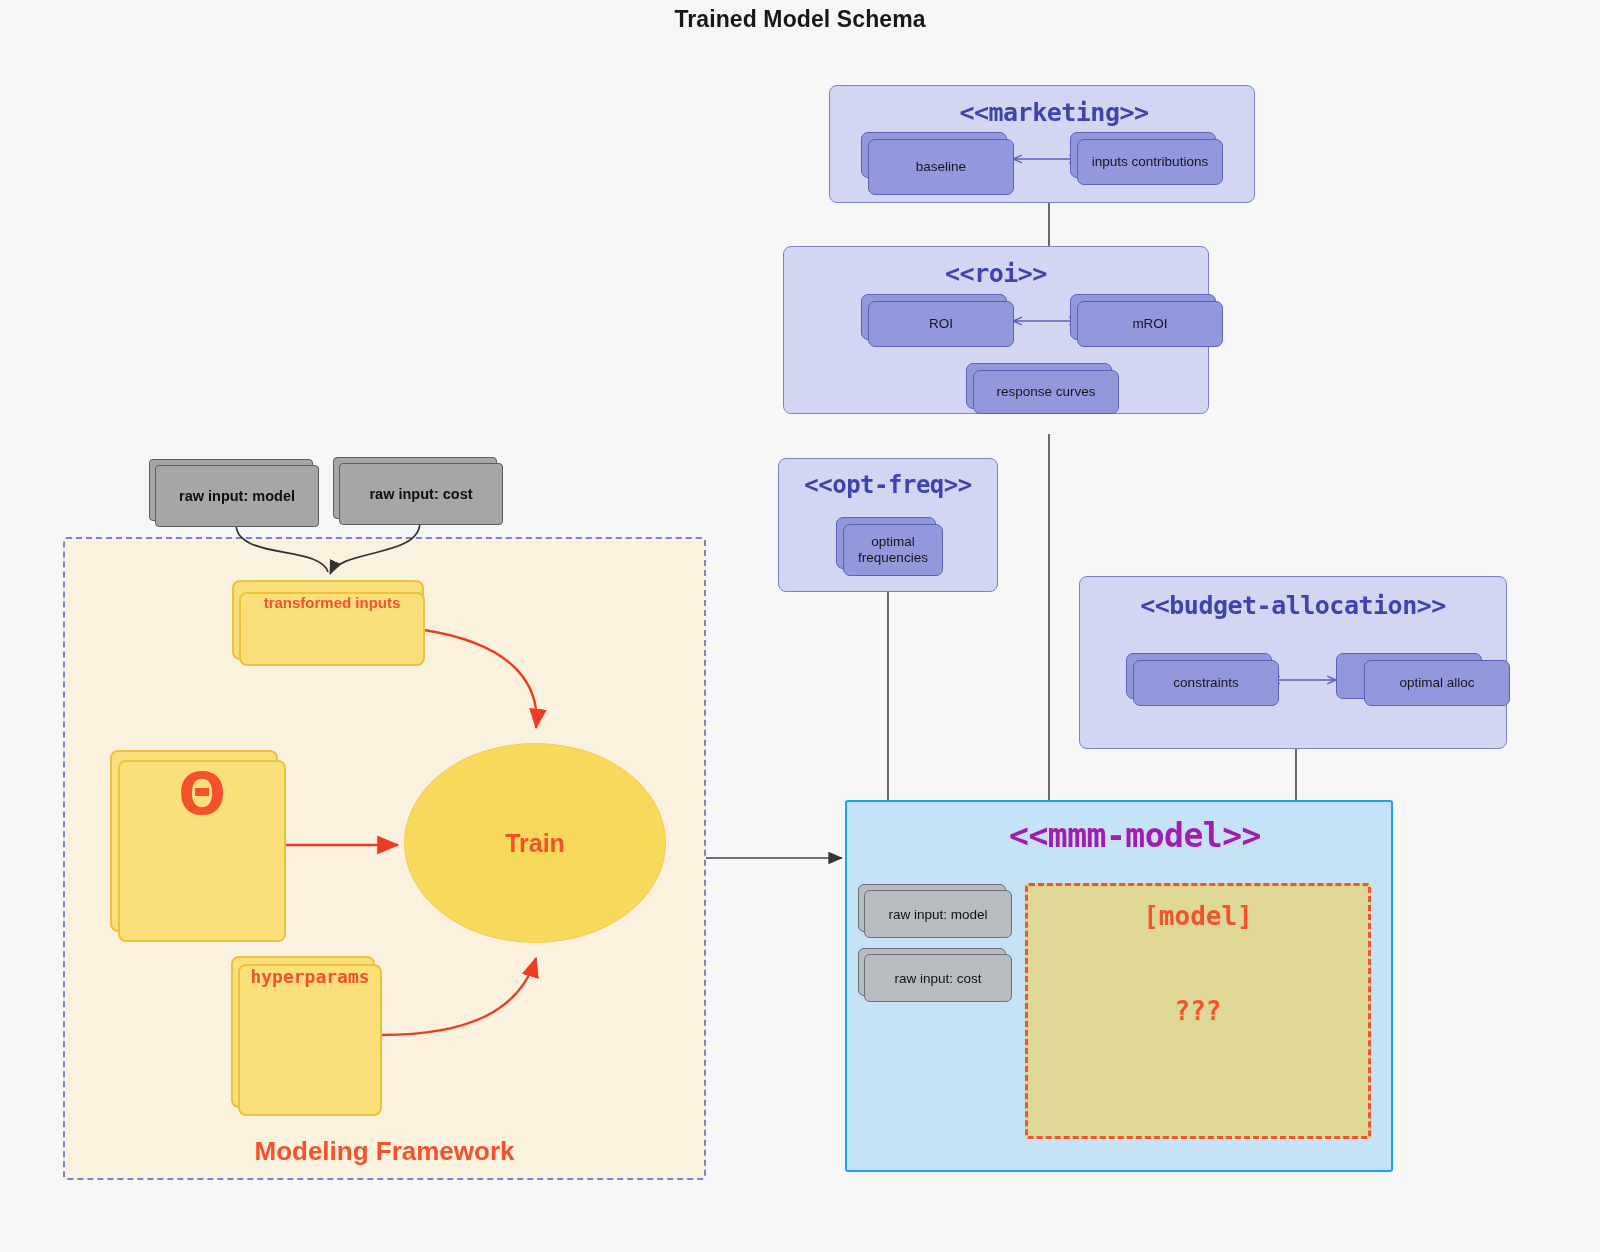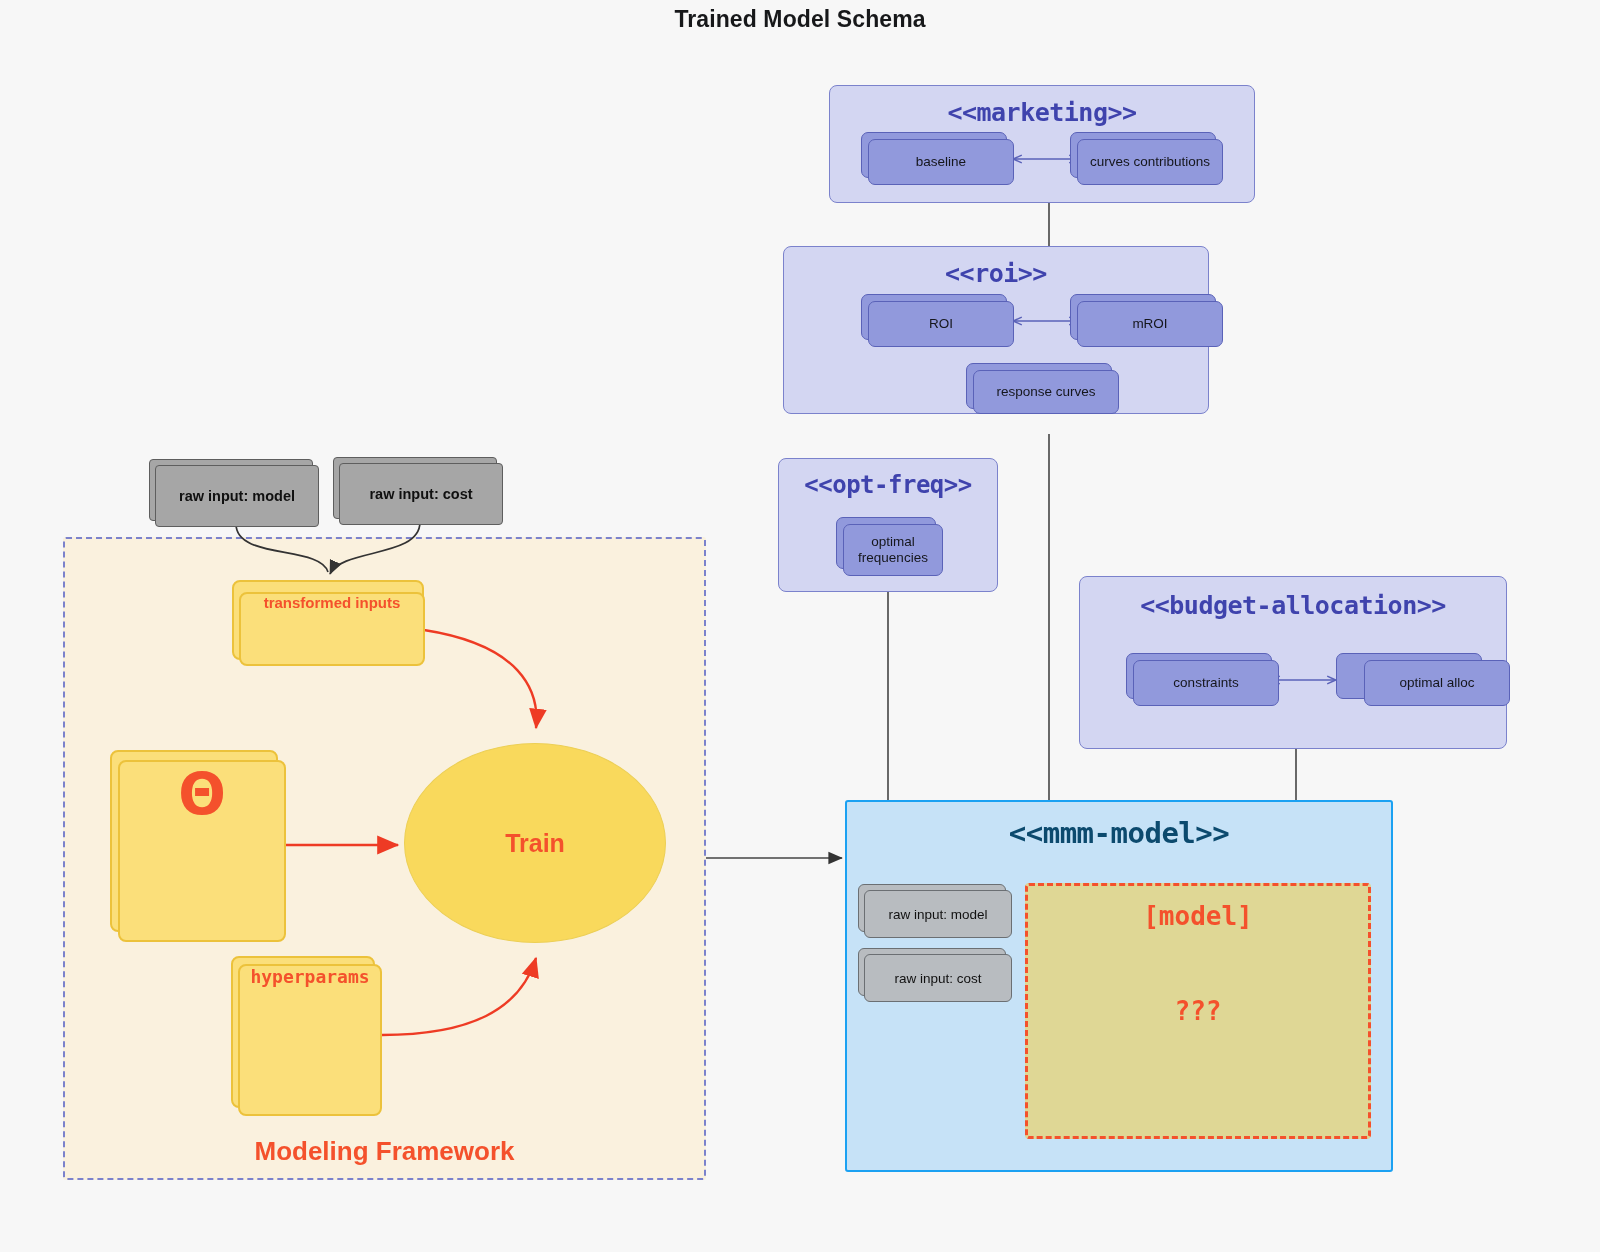--- a/index.html
+++ b/index.html
@@ -146,26 +146,26 @@
     z-index: 3;
   }
 
   
   #mmm-box {
     background: #c6e2f7;
     border: 2.4px solid #1ba1f2;
     border-radius: 3px;
   }
   #mmm-title {
-    position: absolute; left: 0; width: 100%;
-    text-align: center;
-    font-family: "DejaVu Sans Mono", monospace;
-    font-weight: bold;
-    font-size: 29px;
-    color: #0c4a6e;
+    position: absolute; left: 16px; width: 100%;
+    text-align: center;
+    font-family: "DejaVu Sans Mono", monospace;
+    font-weight: bold;
+    font-size: 33px;
+    color: #a21caf;
     letter-spacing: -0.5px;
   }
   #model-dashed {
     background: #dfd795;
     border: 3px dashed #f4512c;
     border-radius: 4px;
   }
   #model-label {
     position: absolute; left: 0; width: 100%;
     text-align: center;
@@ -244,26 +244,26 @@
     <path d="M424,630 C520,645 540,690 536,728" fill="none" stroke="#ee3b24" stroke-width="2.4" marker-end="url(#arrowRed)"></path>
 
     <line x1="286" y1="845" x2="398" y2="845" stroke="#ee3b24" stroke-width="2.6" marker-end="url(#arrowRed)"></line>
 
     <path d="M382,1035 C470,1035 520,1010 536,958" fill="none" stroke="#ee3b24" stroke-width="2.4" marker-end="url(#arrowRed)"></path>
 
     <line x1="706" y1="858" x2="842" y2="858" stroke="#444" stroke-width="1.7" marker-end="url(#arrowDark)"></line>
   </svg>
 
   <div class="abs pkg" style="left:829px;top:85px;width:426px;height:118px;">
-    <div class="pkg-title" style="top:12px;">&lt;&lt;marketing&gt;&gt;</div>
+    <div class="pkg-title" style="top:12px;padding-left:12px;">&lt;&lt;marketing&gt;&gt;</div>
   </div>
   <div class="abs card-shadow" style="left:861px;top:132px;width:146px;height:46px;"></div>
-  <div class="abs card" style="left:868px;top:139px;width:146px;height:46px;">baseline</div>
+  <div class="abs card" style="left:868px;top:139px;width:146px;height:56px;">baseline</div>
   <div class="abs card-shadow" style="left:1070px;top:132px;width:146px;height:46px;"></div>
-  <div class="abs card" style="left:1077px;top:139px;width:146px;height:46px;">curves contributions</div>
+  <div class="abs card" style="left:1077px;top:139px;width:146px;height:46px;">inputs contributions</div>
 
   <div class="abs pkg" style="left:783px;top:246px;width:426px;height:168px;padding-left:39px;">
     <div class="pkg-title" style="top:12px;">&lt;&lt;roi&gt;&gt;</div>
   </div>
   <div class="abs card-shadow" style="left:861px;top:294px;width:146px;height:46px;"></div>
   <div class="abs card" style="left:868px;top:301px;width:146px;height:46px;">ROI</div>
   <div class="abs card-shadow" style="left:1070px;top:294px;width:146px;height:46px;"></div>
   <div class="abs card" style="left:1077px;top:301px;width:146px;height:46px;">mROI</div>
   <div class="abs card-shadow" style="left:966px;top:363px;width:146px;height:46px;"></div>
   <div class="abs card" style="left:973px;top:370px;width:146px;height:44px;">response curves</div>

